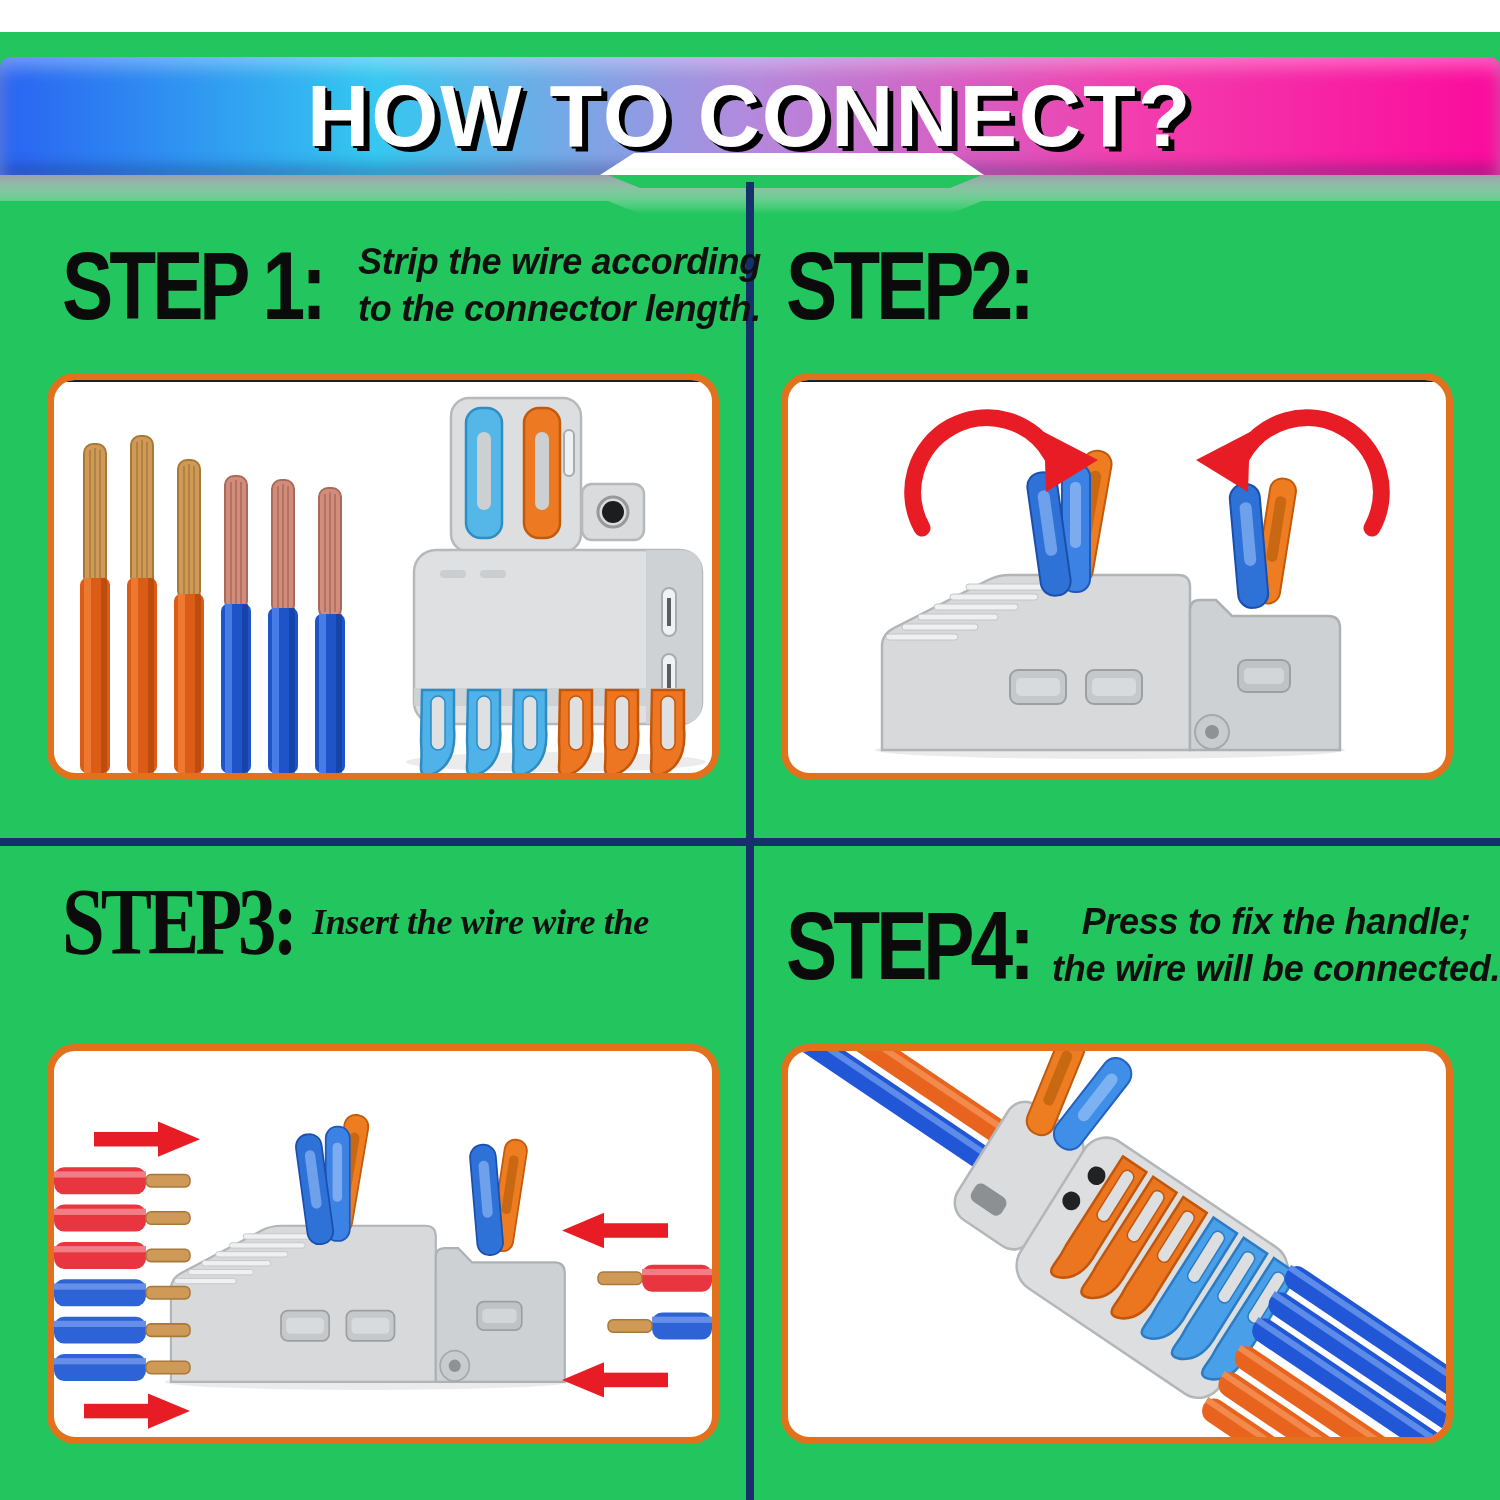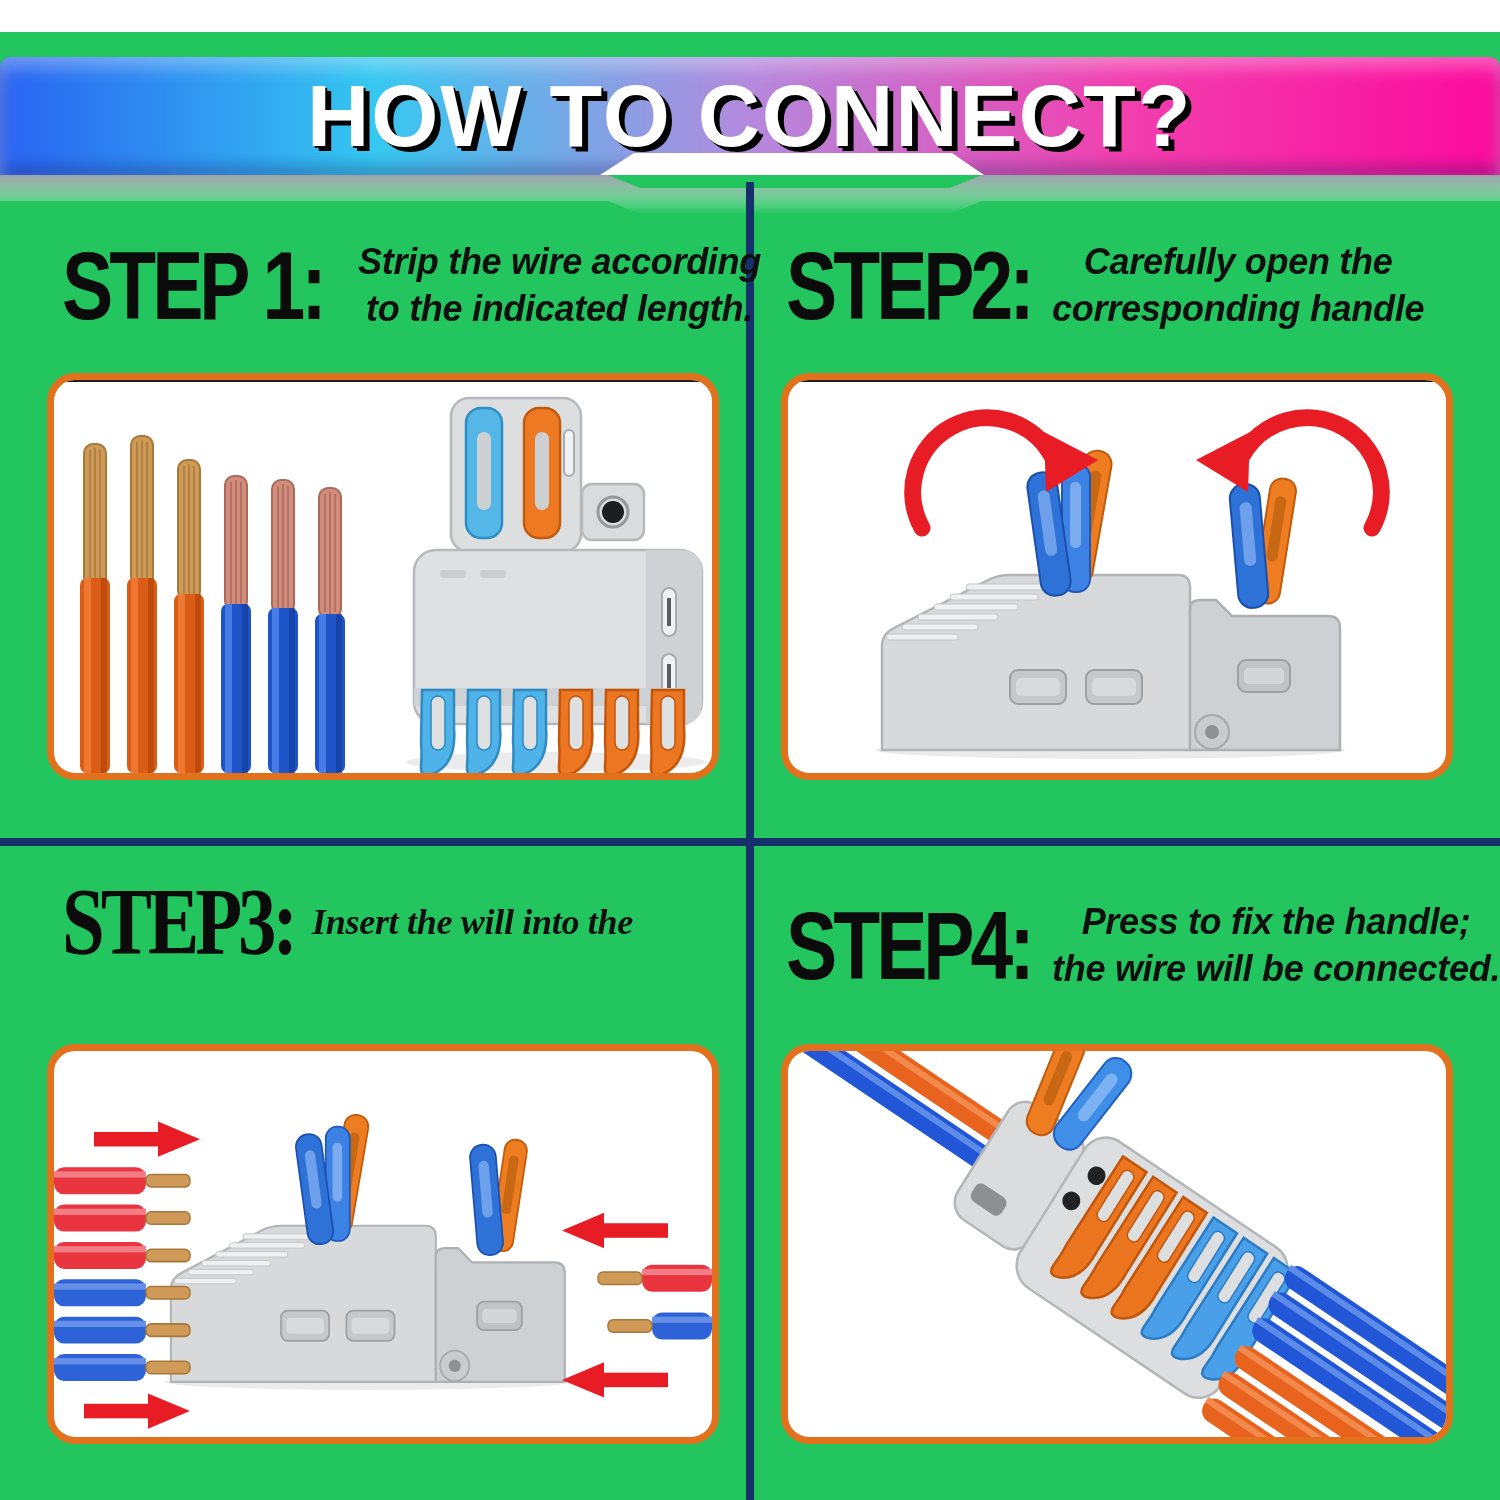--- a/index.html
+++ b/index.html
@@ -61,34 +61,30 @@
     <path d="M0,28 L608,28 L640,41 L950,41 L982,28 L1500,28 L1500,54 L982,54 L950,67 L640,67 L608,54 L0,54 Z" fill="url(#shadGrad)"></path>
   </svg>
 
   <div class="vline"></div>
   <div class="hline"></div>
 
   <div class="step-head" id="head1">
     <div class="step-label">STEP 1:</div>
     <div class="step-desc">
       <div>Strip the wire according</div>
-      <div>to the indicated length.</div>
+      <div>to the connector length.</div>
     </div>
   </div>
   <div class="step-head" id="head2">
     <div class="step-label">STEP2:</div>
-    <div class="step-desc">
-      <div>Carefully open the</div>
-      <div>corresponding handle</div>
-    </div>
   </div>
   <div class="step-head" id="head3">
     <div class="step-label">STEP3:</div>
     <div class="step-desc">
-      <div>Insert the will into the</div>
+      <div>Insert the wire wire the</div>
     </div>
   </div>
   <div class="step-head" id="head4">
     <div class="step-label">STEP4:</div>
     <div class="step-desc">
       <div>Press to fix the handle;</div>
       <div>the wire will be connected.</div>
     </div>
   </div>
 

